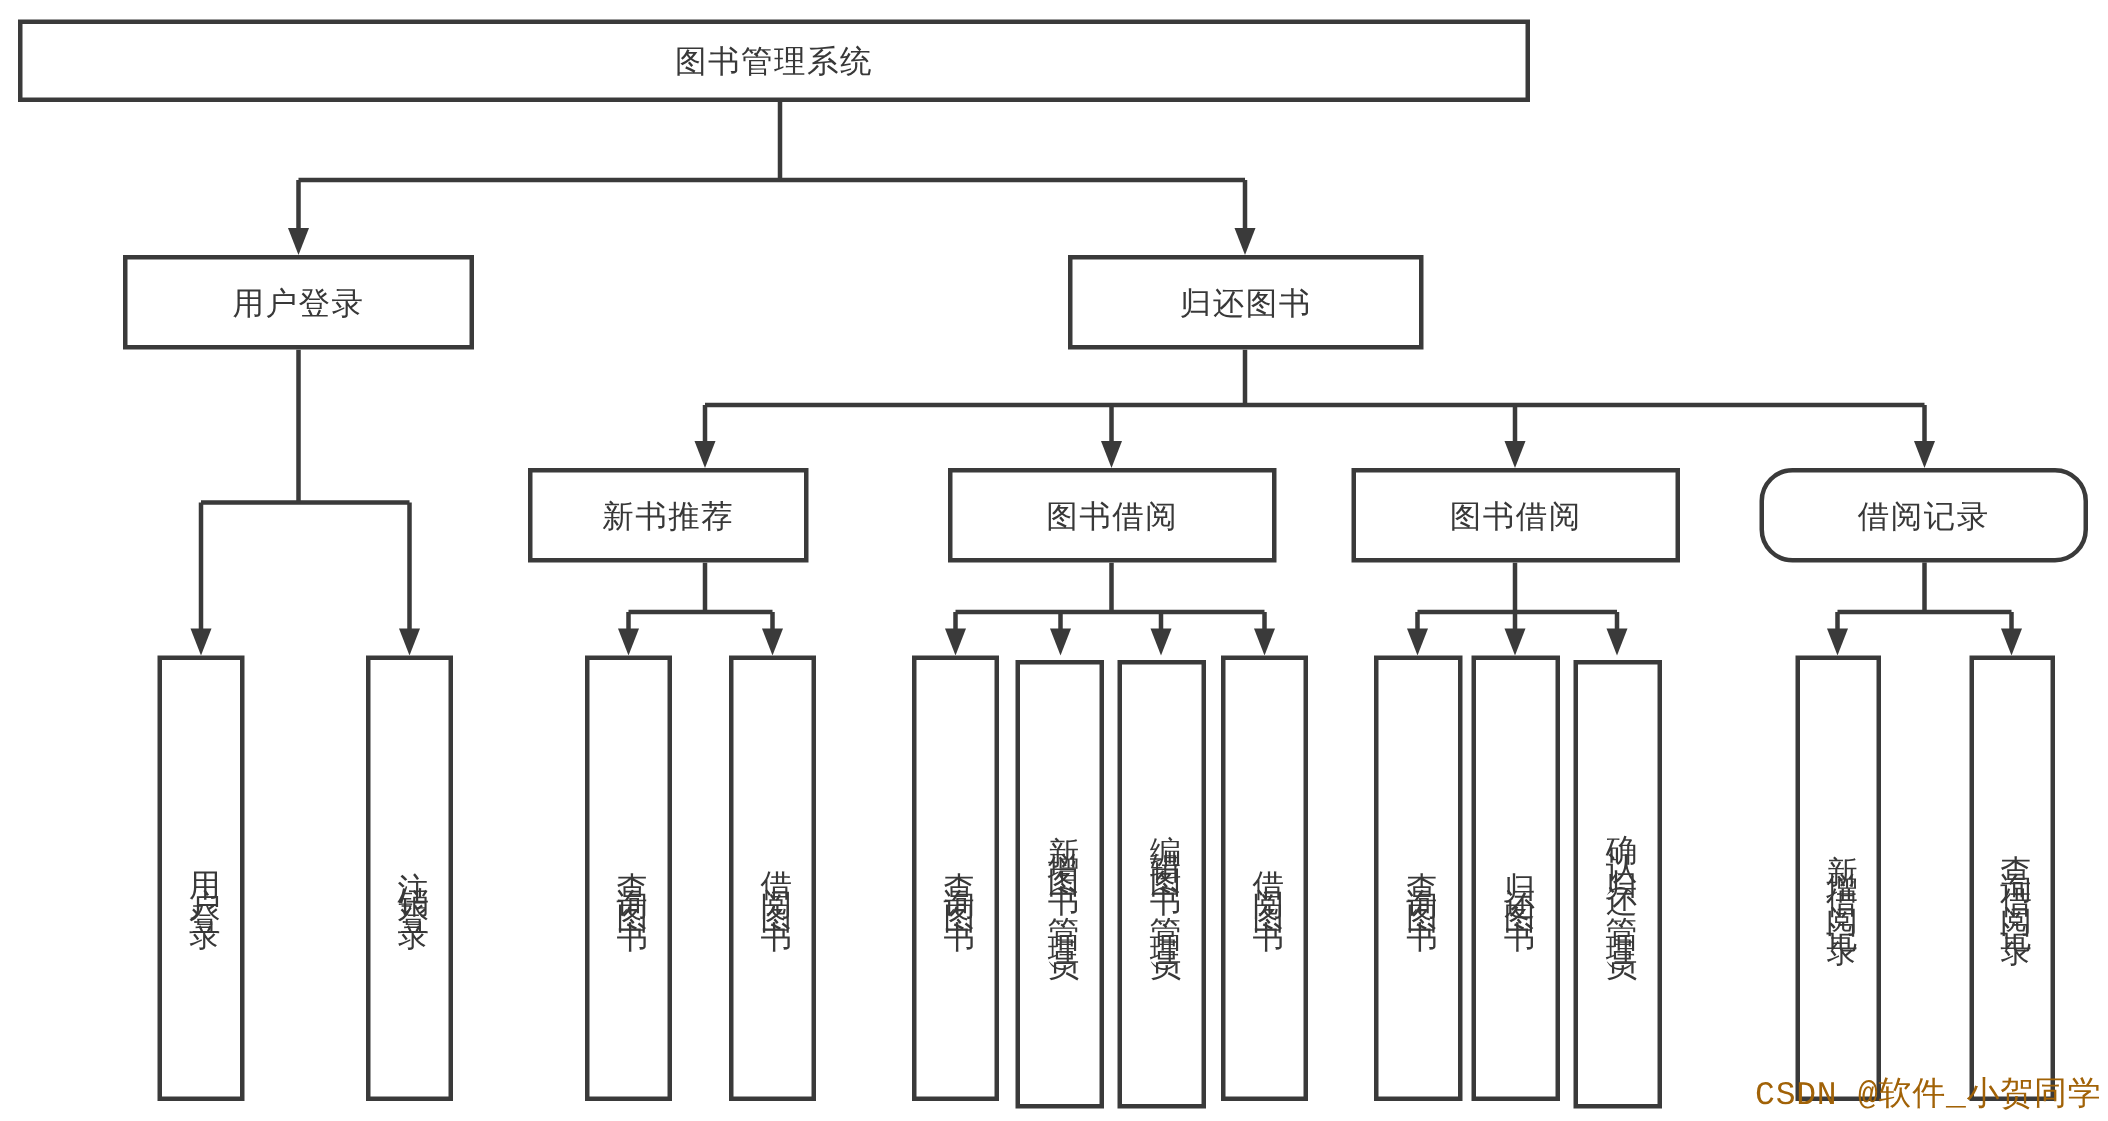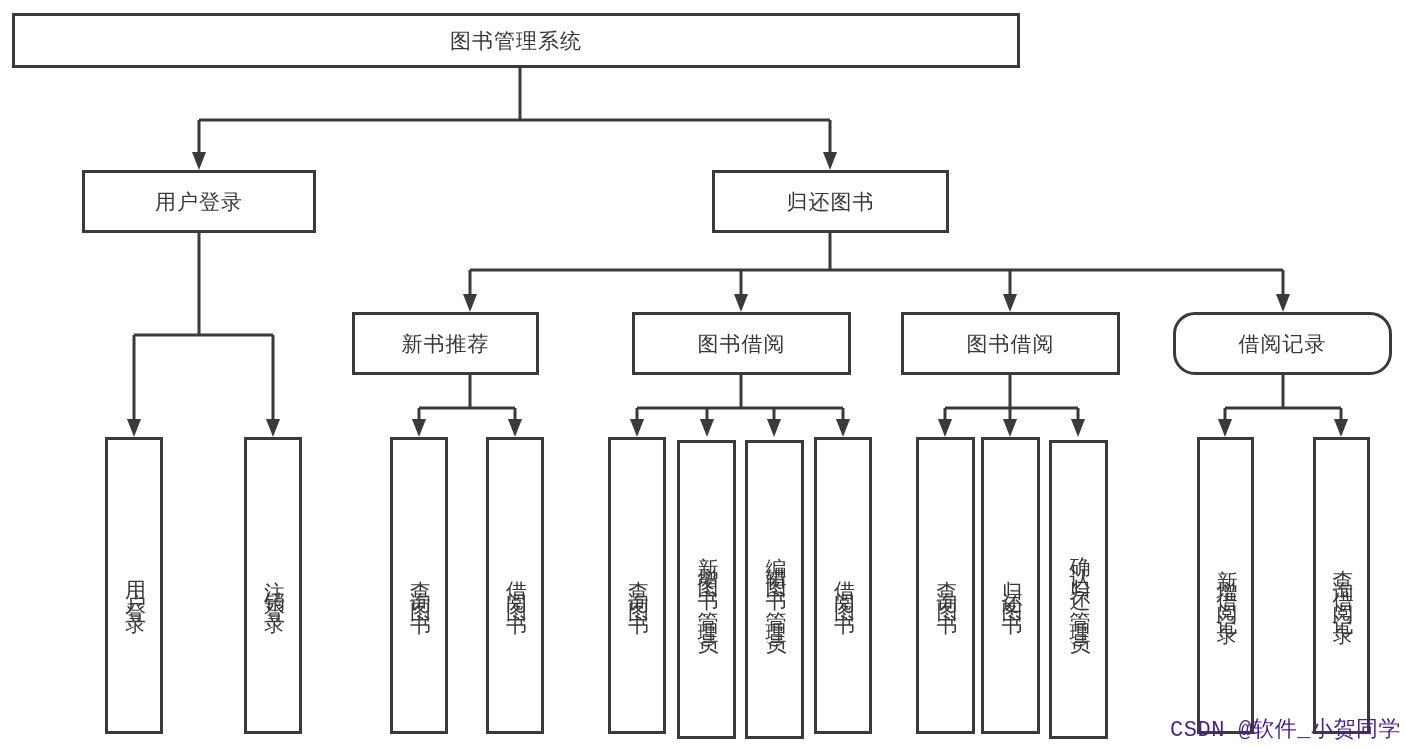--- a/index.html
+++ b/index.html
@@ -39,21 +39,21 @@
     font-size: 21px;
     letter-spacing: 11px;
     line-height: 1;
   }
   .watermark {
     position: absolute;
     right: 4px;
     bottom: 3px;
     font-size: 22px;
     letter-spacing: 0.5px;
-    color: #4c1d95;
+    color: #a16207;
     z-index: 5;
     white-space: nowrap;
   }
 </style>
 </head>
 <body>
 
 <div class="canvas">
 
   <svg class="connectors" width="1405" height="747" viewBox="0 0 1405 747" xmlns="http://www.w3.org/2000/svg">

